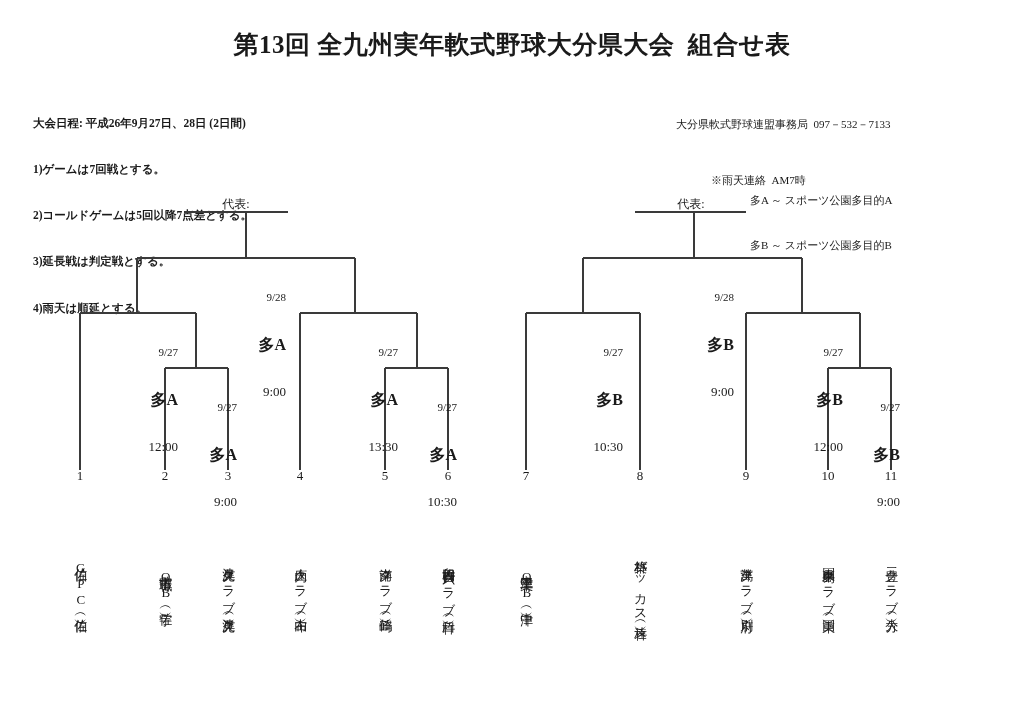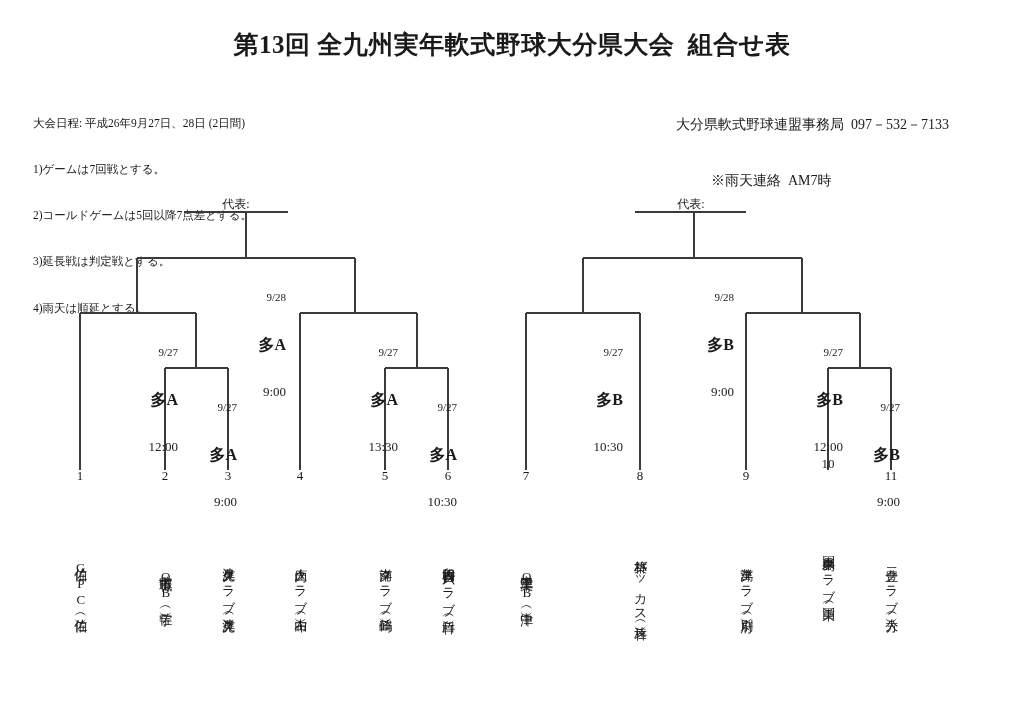--- a/index.html
+++ b/index.html
@@ -35,28 +35,29 @@
     white-space: pre;
   }
 
   .notes {
     position: absolute;
     left: 33px;
     top: 85px;
     font-size: 11.5px;
     line-height: 15.4px;
     white-space: pre;
+    font-weight: bold;
   }
   .notes div { white-space: pre; }
 
   .contact {
     position: absolute;
     left: 676px;
     top: 86px;
-    font-size: 14px;
+    font-size: 11px;
     line-height: 15.5px;
     white-space: pre;
   }
   .contact .c-line2 { margin-top: 9px; padding-left: 35px; }
   .contact .c-line3 { padding-left: 28px; }
 
   .venue-legend {
     position: absolute;
     left: 750px;
     top: 163px;
@@ -130,20 +131,24 @@
     <div>2)コールドゲームは5回以降7点差とする。</div>
     <div>3)延長戦は判定戦とする。</div>
     <div>4)雨天は順延とする。</div>
   </div>
 
   <div class="contact">
     <div class="c-line1">大分県軟式野球連盟事務局  097－532－7133</div>
     <div class="c-line2">※雨天連絡  AM7時</div>
   </div>
 
+  <div class="venue-legend">
+    <div>多A ～ スポーツ公園多目的A</div>
+    <div>多B ～ スポーツ公園多目的B</div>
+  </div>
 
   <svg id="bracket-lines" viewBox="0 0 1024 724" xmlns="http://www.w3.org/2000/svg">
     <g stroke="#3a3a3a" stroke-width="1.6" fill="none" shape-rendering="crispEdges">
 
       <line x1="184" y1="212" x2="288" y2="212"></line>
 
       <line x1="246" y1="212" x2="246" y2="258"></line>
 
       <line x1="137" y1="258" x2="355" y2="258"></line>
 
@@ -276,21 +281,21 @@
     <div class="t-name">中津工業OB（中津）</div>
   </div>
   <div class="team" style="left:627px; top:468px;">
     <div class="t-num">8</div>
     <div class="t-name">杵築バッカス（速杵）</div>
   </div>
   <div class="team" style="left:733px; top:468px;">
     <div class="t-num">9</div>
     <div class="t-name">萬洋クラブ（別府）</div>
   </div>
-  <div class="team" style="left:815px; top:456px;">
+  <div class="team" style="left:815px; top:468px;">
     <div class="t-num">10</div>
     <div class="t-name">国東半島クラブ（国東）</div>
   </div>
   <div class="team" style="left:878px; top:468px;">
     <div class="t-num">11</div>
     <div class="t-name">二豊クラブ（大分）</div>
   </div>
 
 </div>
 

